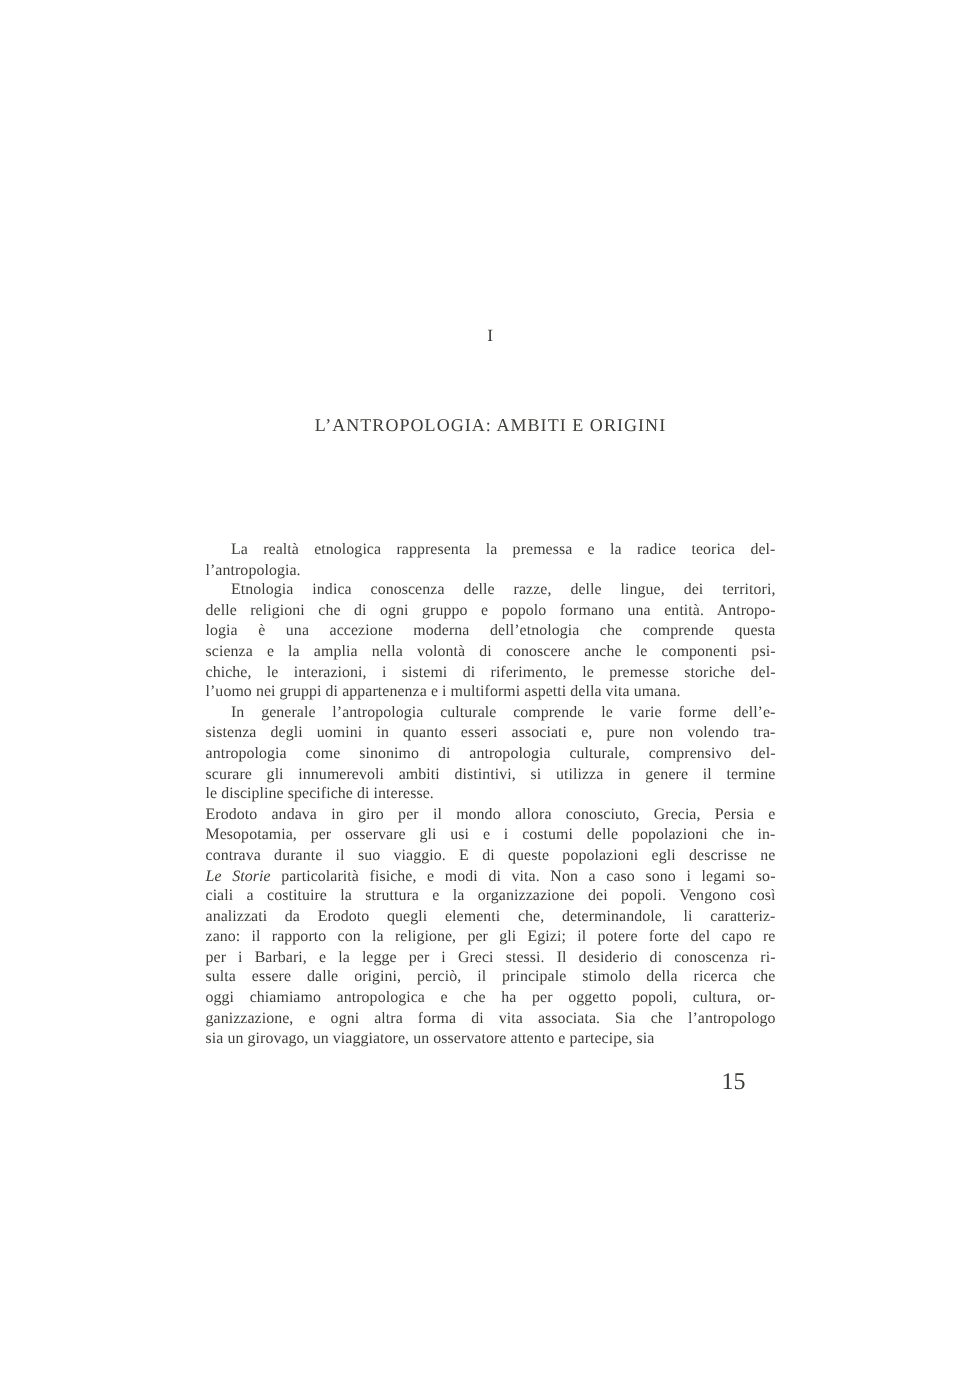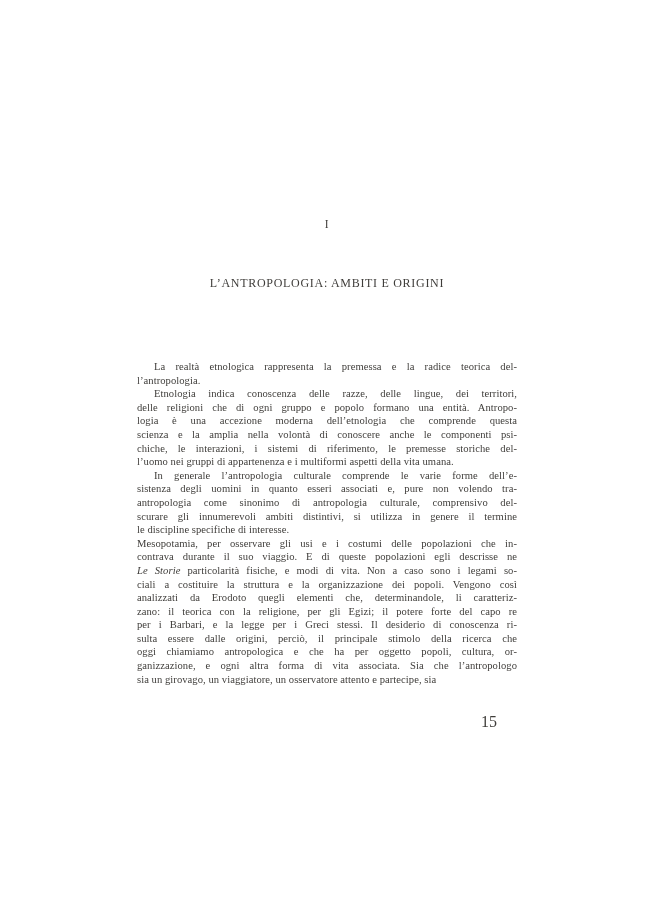--- a/index.html
+++ b/index.html
@@ -84,28 +84,29 @@
 
     <div class="para">
       <div class="line first">In generale l’antropologia culturale comprende le varie forme dell’e-</div>
       <div class="line">sistenza degli uomini in quanto esseri associati e, pure non volendo tra-</div>
       <div class="line">antropologia come sinonimo di antropologia culturale, comprensivo del-</div>
       <div class="line">scurare gli innumerevoli ambiti distintivi, si utilizza in genere il termine</div>
       <div class="line last">le discipline specifiche di interesse.</div>
     </div>
 
     <div class="para">
+      <div class="line">Erodoto andava in giro per il mondo allora conosciuto, Grecia, Persia e</div>
       <div class="line">Mesopotamia, per osservare gli usi e i costumi delle popolazioni che in-</div>
       <div class="line">contrava durante il suo viaggio. E di queste popolazioni egli descrisse ne</div>
       <div class="line">
         <span class="italic">Le Storie</span><span> particolarità fisiche, e modi di vita. Non a caso sono i legami so-</span>
       </div>
       <div class="line">ciali a costituire la struttura e la organizzazione dei popoli. Vengono così</div>
       <div class="line">analizzati da Erodoto quegli elementi che, determinandole, li caratteriz-</div>
-      <div class="line">zano: il teorica con la religione, per gli Egizi; il potere forte del capo re</div>
+      <div class="line">zano: il rapporto con la religione, per gli Egizi; il potere forte del capo re</div>
       <div class="line">per i Barbari, e la legge per i Greci stessi. Il desiderio di conoscenza ri-</div>
       <div class="line">sulta essere dalle origini, perciò, il principale stimolo della ricerca che</div>
       <div class="line">oggi chiamiamo antropologica e che ha per oggetto popoli, cultura, or-</div>
       <div class="line">ganizzazione, e ogni altra forma di vita associata. Sia che l’antropologo</div>
       <div class="line last">sia un girovago, un viaggiatore, un osservatore attento e partecipe, sia</div>
     </div>
 
   </div>
 
   <div class="page-number">15</div>

